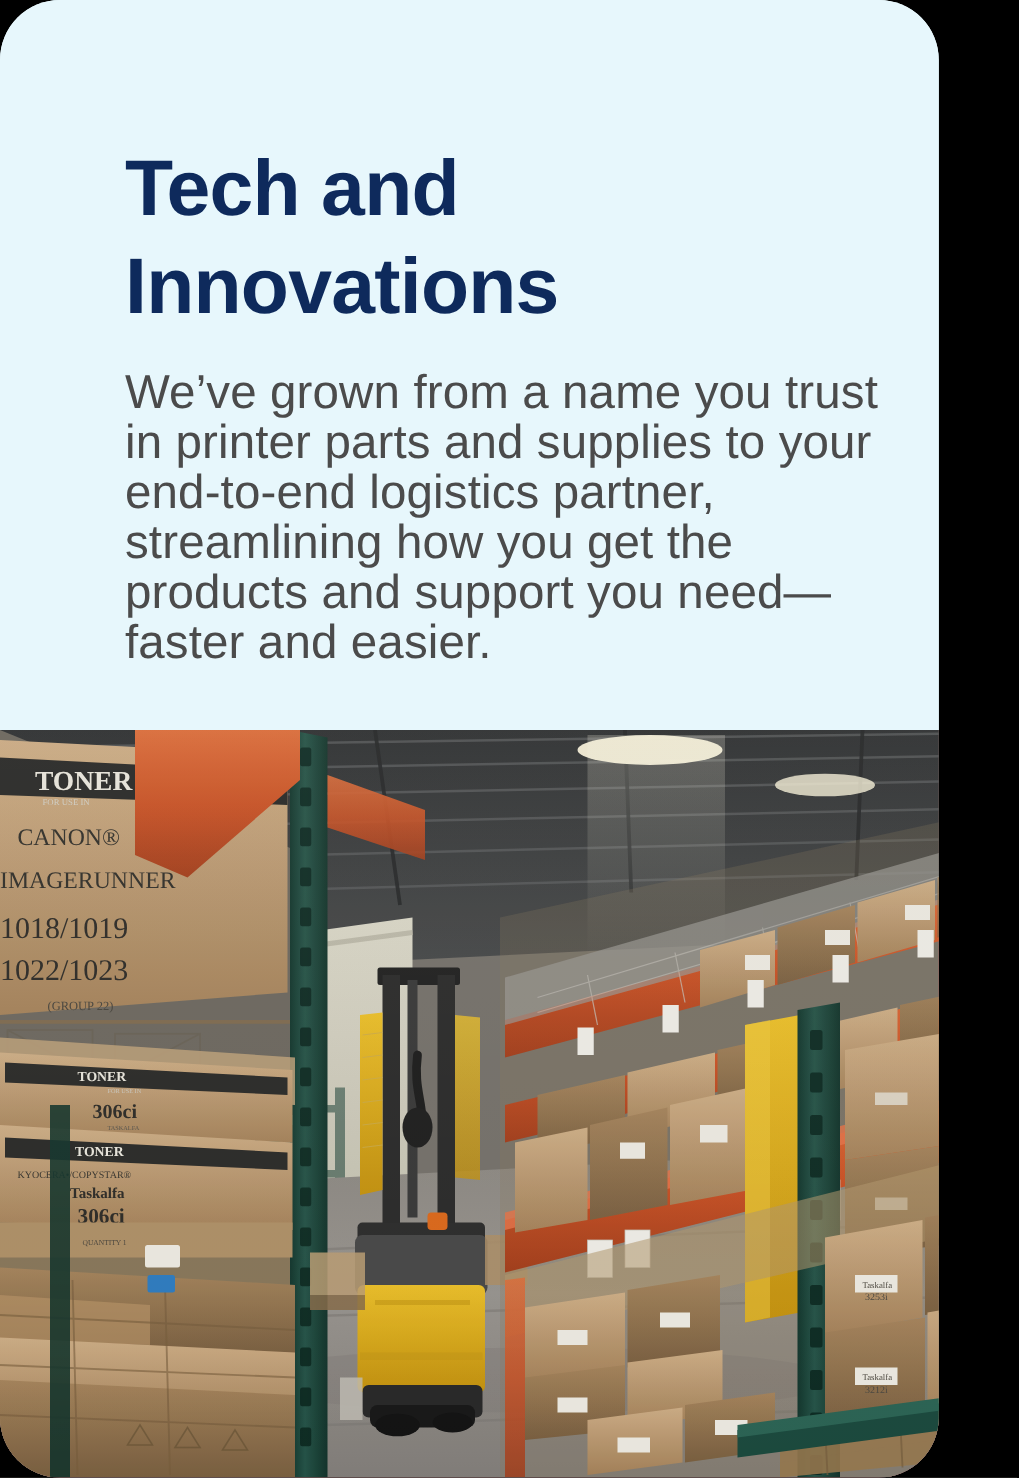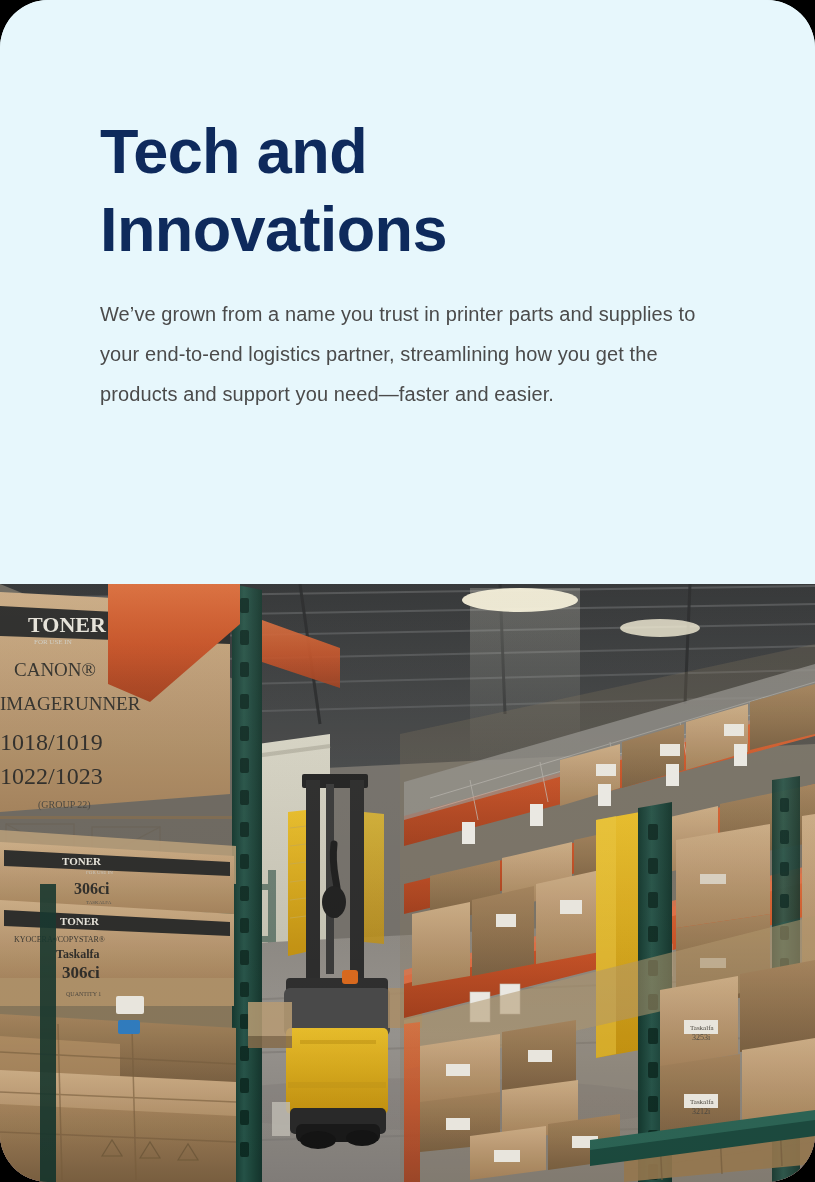--- a/index.html
+++ b/index.html
@@ -8,21 +8,21 @@
     padding: 0;
     background: #000000;
   }
   body {
     font-family: "Liberation Sans", sans-serif;
     -webkit-font-smoothing: antialiased;
   }
 
   .card {
     position: relative;
-    width: 815px;
+    width: 751px;
     height: 1182px;
     overflow: hidden;
     border-radius: 48px;
     background: #e7f7fc;
     box-sizing: border-box;
   }
 
   
   .hero {
     position: absolute;
@@ -49,21 +49,21 @@
     font-family: "Liberation Sans", sans-serif;
   }
 
   .hero-body {
     position: absolute;
     left: 100px;
     top: 294px;
     width: 620px;
     margin: 0;
     color: #4b4b4b;
-    font-size: 20px;
+    font-size: 38px;
     line-height: 40px;
     font-weight: 400;
     letter-spacing: 0.1px;
     font-family: "Liberation Sans", sans-serif;
   }
 
   
   .photo {
     position: absolute;
     left: 0;

